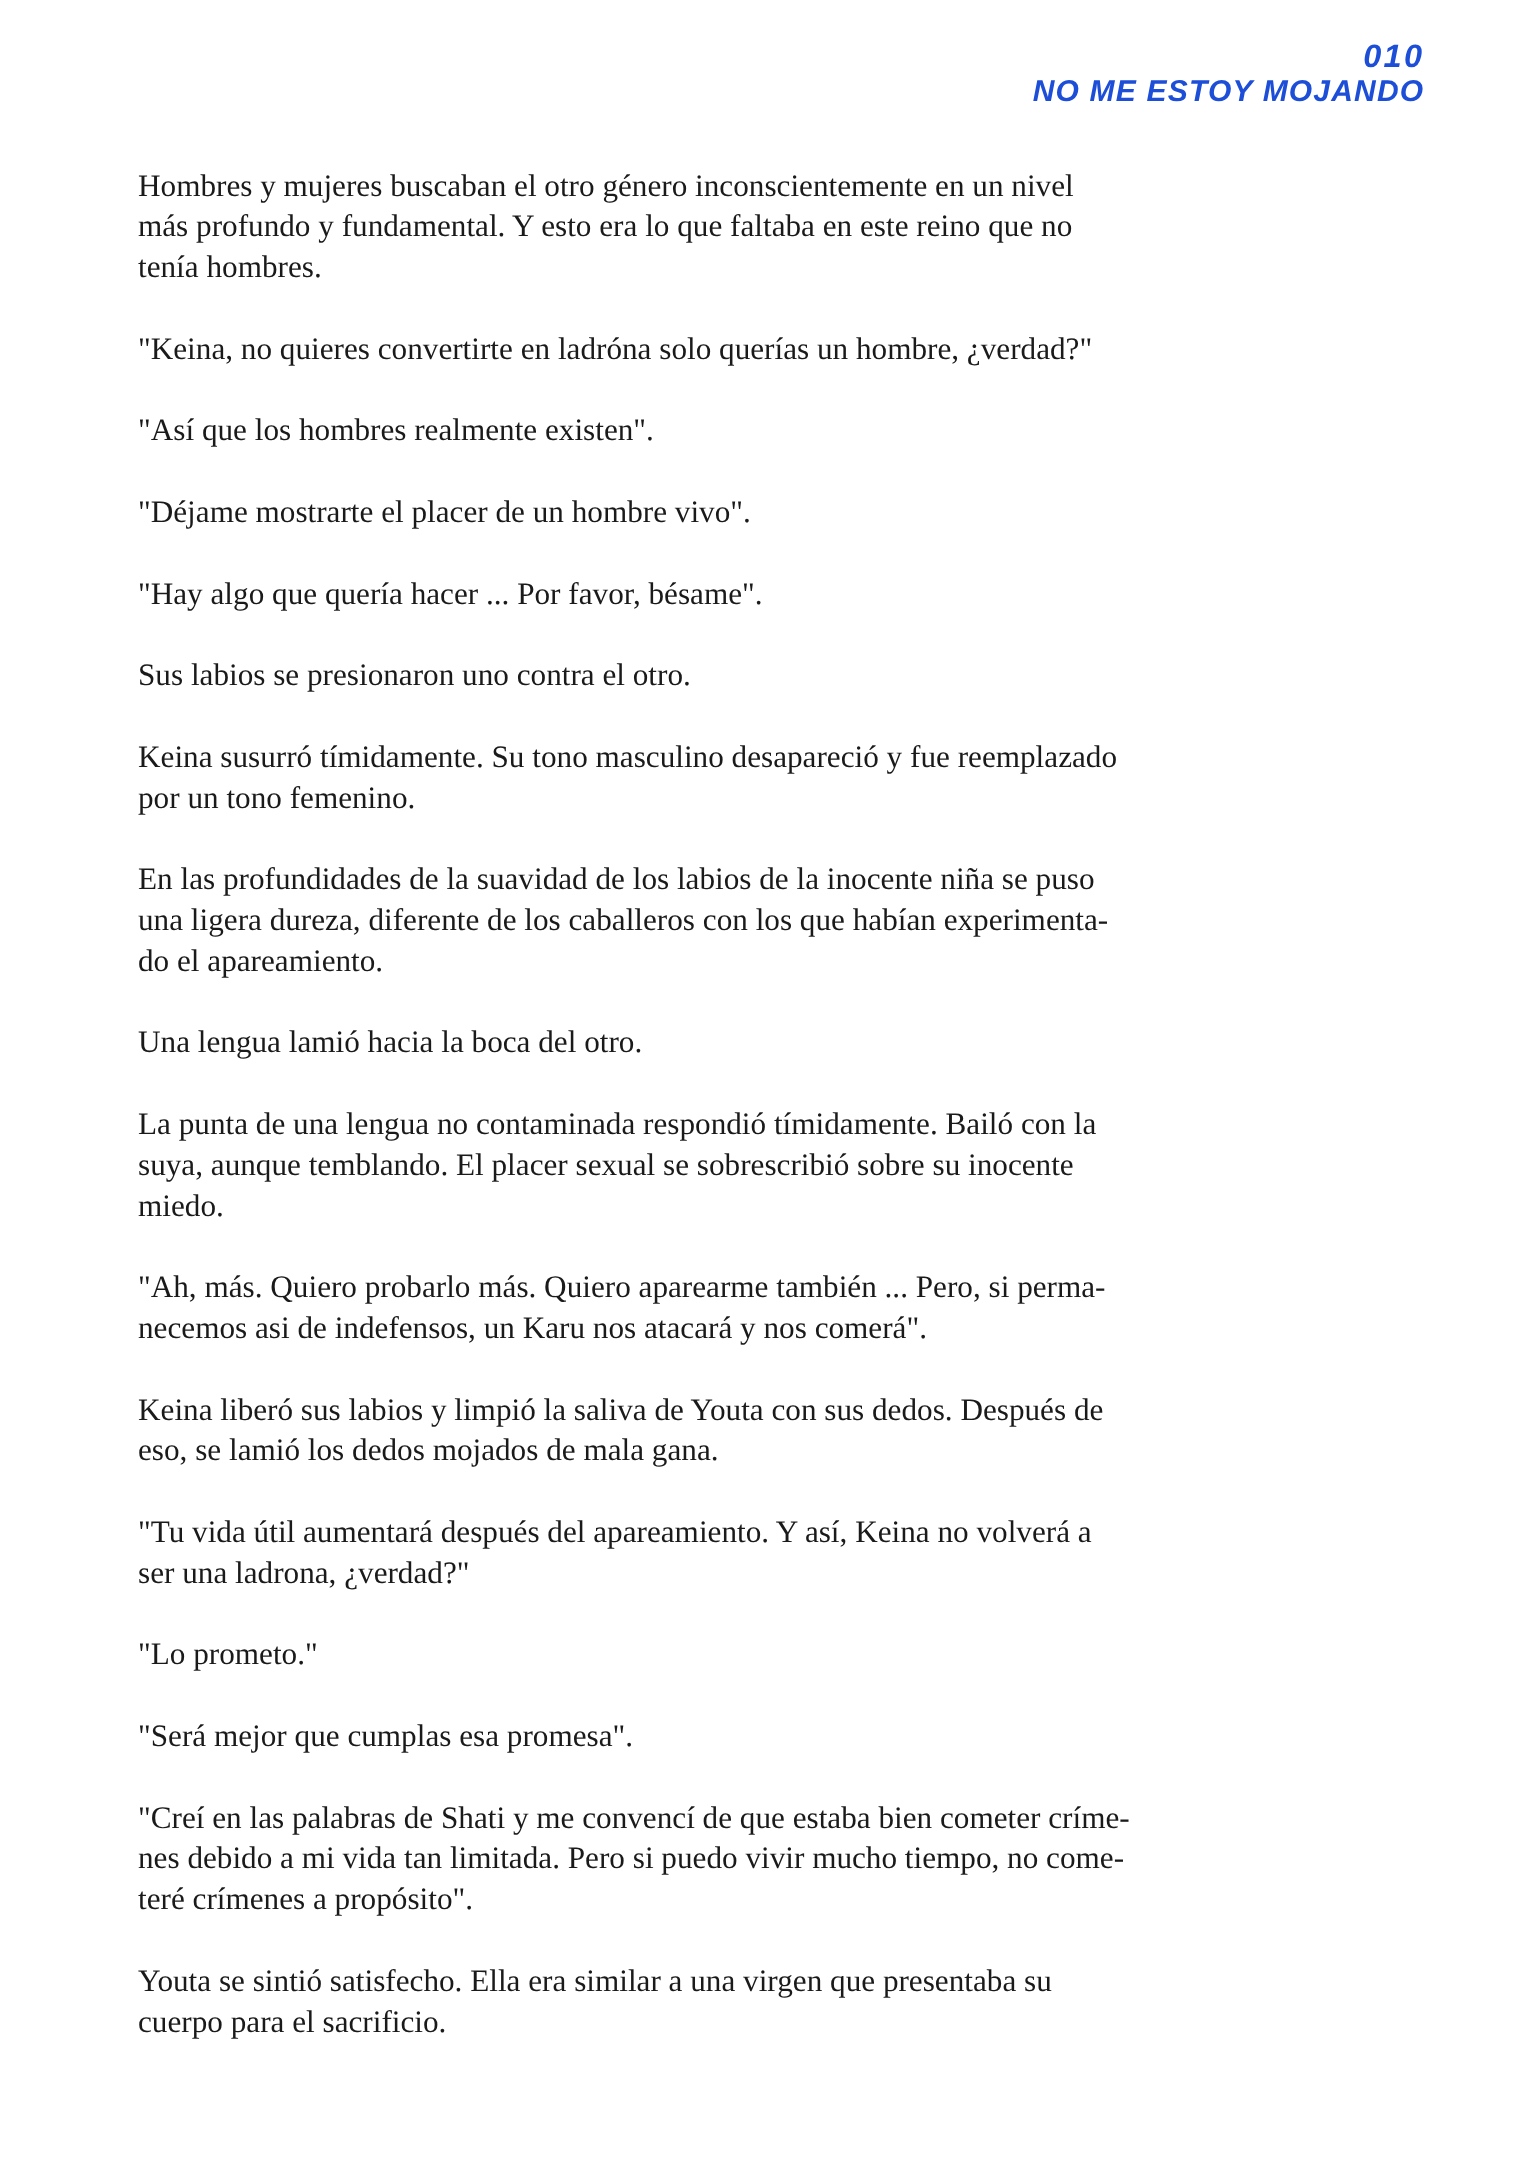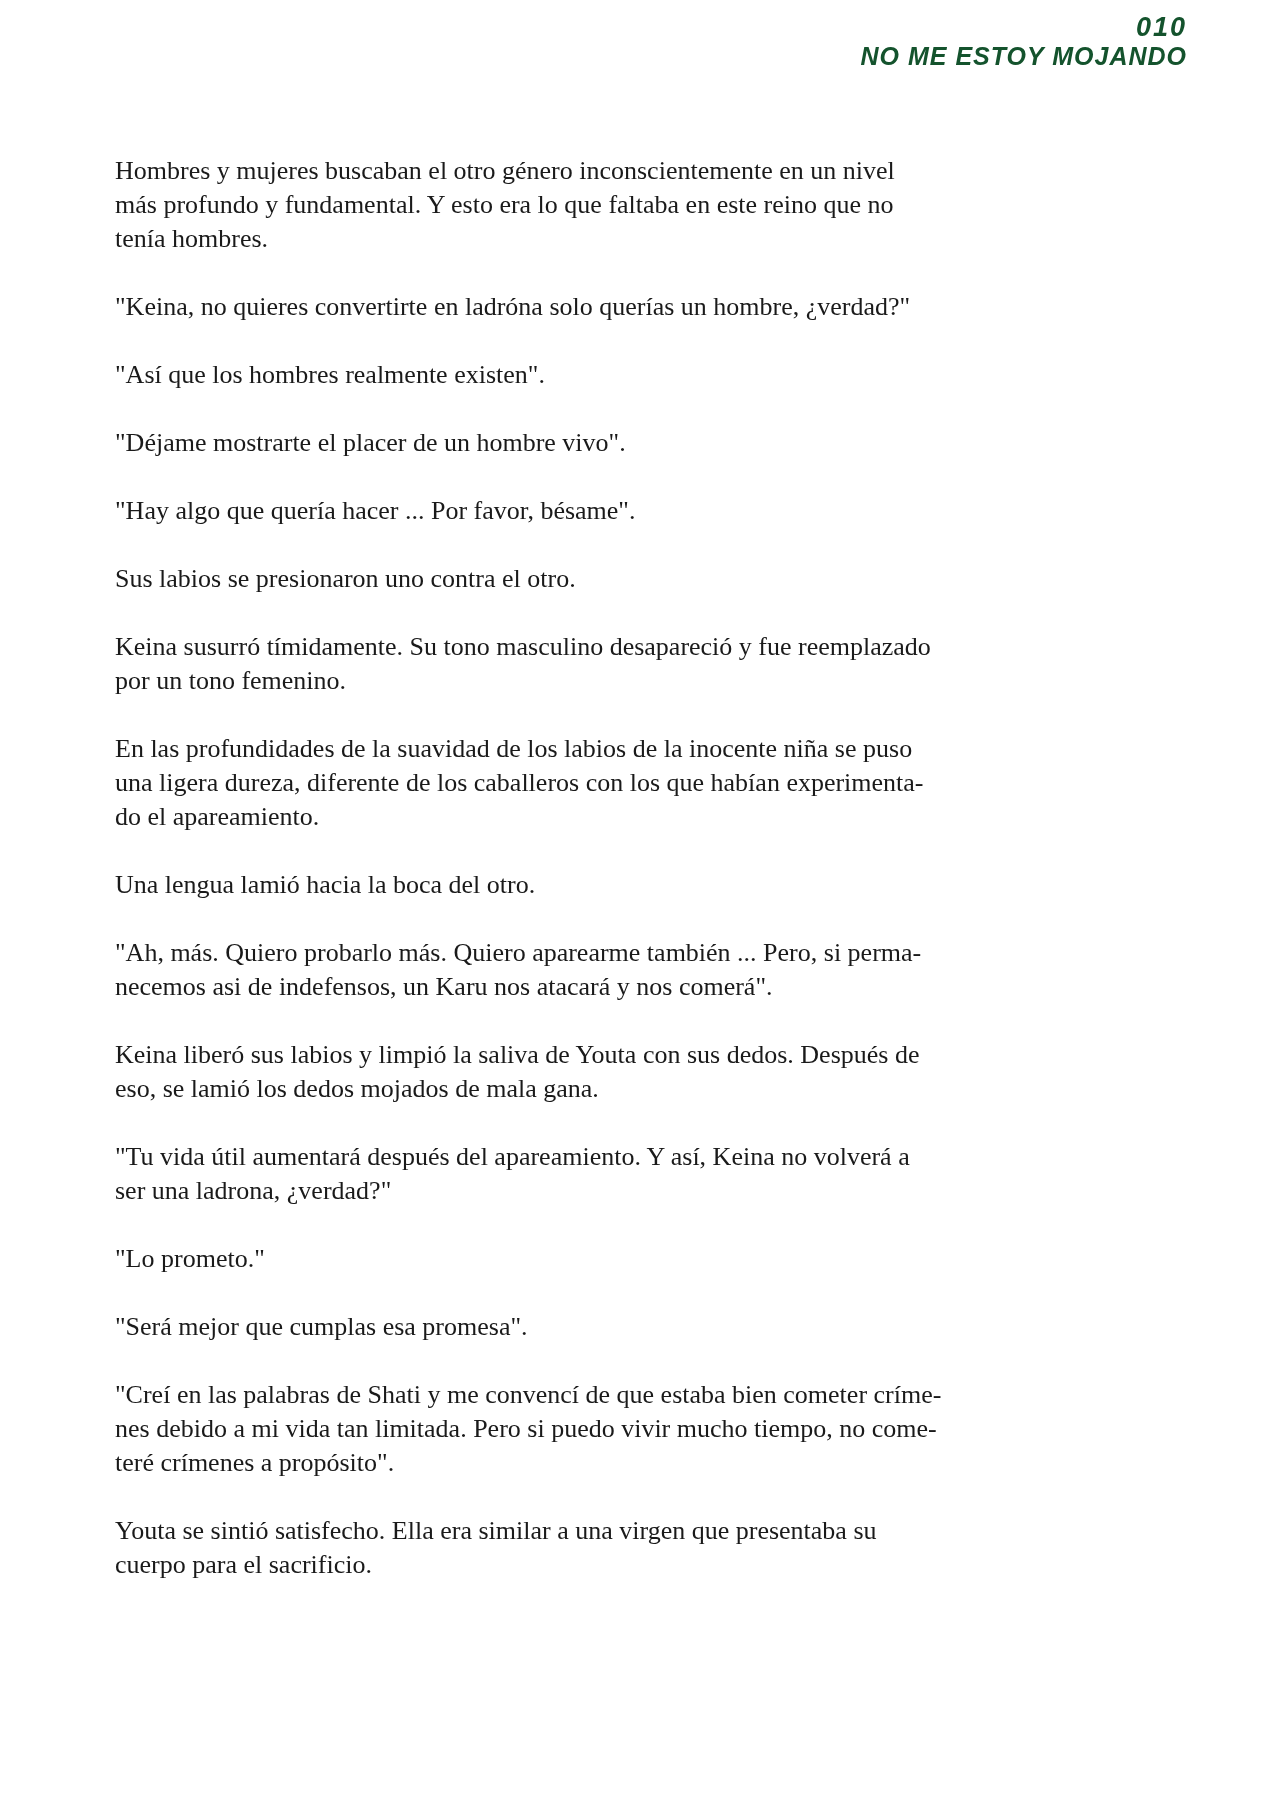--- a/index.html
+++ b/index.html
@@ -9,24 +9,24 @@
   }
   .page {
     position: relative;
     width: 1280px;
     height: 1816px;
     background: #ffffff;
     overflow: hidden;
   }
   .page-header {
     position: absolute;
-    top: 12px;
+    top: 32px;
     right: 93px;
     text-align: right;
-    color: #14532d;
+    color: #1d4ed8;
     font-family: "Liberation Sans", "DejaVu Sans", sans-serif;
     font-weight: 700;
     font-style: italic;
   }
   .page-number {
     font-size: 27px;
     letter-spacing: 2px;
     line-height: 30px;
   }
   .chapter-title {
@@ -38,21 +38,21 @@
     position: absolute;
     top: 138px;
     left: 115px;
     width: 1040px;
     color: #1a1a1a;
     font-family: "Liberation Serif", "DejaVu Serif", serif;
     font-size: 26px;
     line-height: 34px;
   }
   .para {
-    margin: 16px 0 34px 0;
+    margin: 0 0 34px 0;
     white-space: pre-line;
   }
 </style>
 </head>
 <body>
 
 <div class="page">
   <header class="page-header">
     <div class="page-number">010</div>
     <div class="chapter-title">NO ME ESTOY MOJANDO</div>
@@ -65,20 +65,23 @@
     <p class="para">"Así que los hombres realmente existen".</p>
     <p class="para">"Déjame mostrarte el placer de un hombre vivo".</p>
     <p class="para">"Hay algo que quería hacer ... Por favor, bésame".</p>
     <p class="para">Sus labios se presionaron uno contra el otro.</p>
     <p class="para">Keina susurró tímidamente. Su tono masculino desapareció y fue reemplazado
 por un tono femenino.</p>
     <p class="para">En las profundidades de la suavidad de los labios de la inocente niña se puso
 una ligera dureza, diferente de los caballeros con los que habían experimenta-
 do el apareamiento.</p>
     <p class="para">Una lengua lamió hacia la boca del otro.</p>
+    <p class="para">La punta de una lengua no contaminada respondió tímidamente. Bailó con la
+suya, aunque temblando. El placer sexual se sobrescribió sobre su inocente
+miedo.</p>
     <p class="para">"Ah, más. Quiero probarlo más. Quiero aparearme también ... Pero, si perma-
 necemos asi de indefensos, un Karu nos atacará y nos comerá".</p>
     <p class="para">Keina liberó sus labios y limpió la saliva de Youta con sus dedos. Después de
 eso, se lamió los dedos mojados de mala gana.</p>
     <p class="para">"Tu vida útil aumentará después del apareamiento. Y así, Keina no volverá a
 ser una ladrona, ¿verdad?"</p>
     <p class="para">"Lo prometo."</p>
     <p class="para">"Será mejor que cumplas esa promesa".</p>
     <p class="para">"Creí en las palabras de Shati y me convencí de que estaba bien cometer críme-
 nes debido a mi vida tan limitada. Pero si puedo vivir mucho tiempo, no come-

